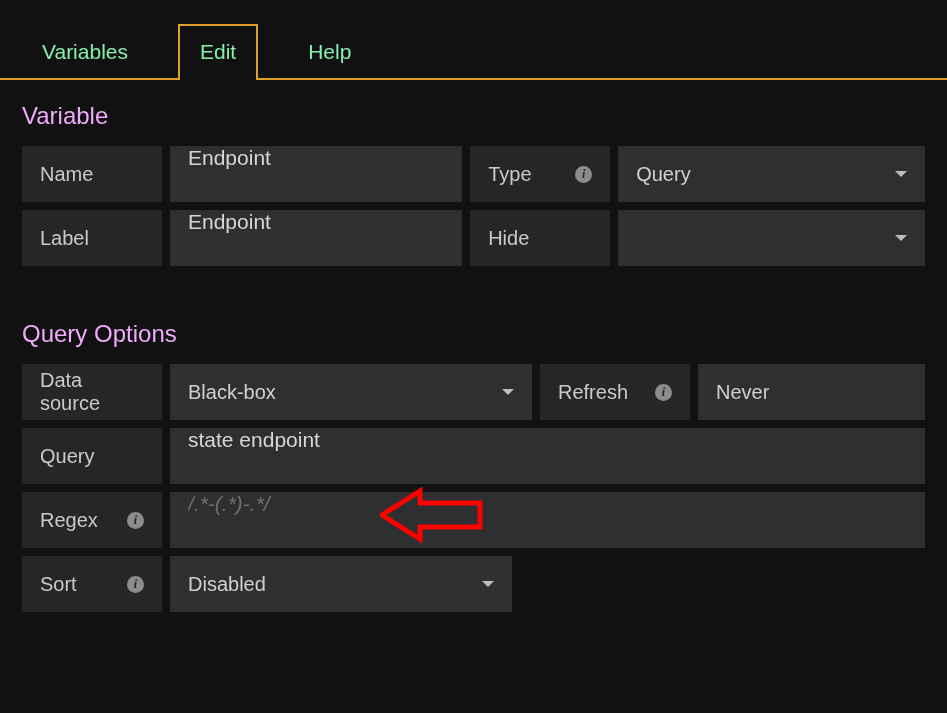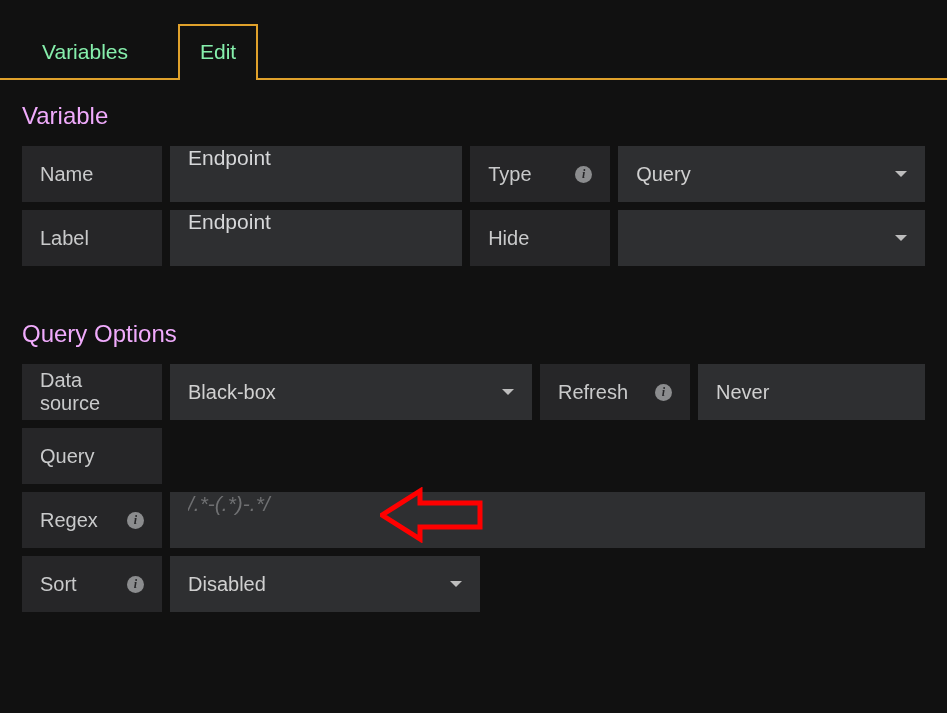--- a/index.html
+++ b/index.html
@@ -130,20 +130,21 @@
   }
 </style>
 </head>
 <body>
 <div class="root">
 
 <div class="header">
   <div class="tabs">
     <div class="tab">Variables</div>
     <div class="tab active">Edit</div>
+    <div class="tab">Help</div>
   </div>
 </div>
 
 <div class="section">
   <div class="section-title">Variable</div>
 
   <div class="row">
     <div class="cell label">Name</div>
     <div class="input-wrap" style="width:298px">
       <input type="text" value="Endpoint" style="">
@@ -184,38 +185,41 @@
       <span>Refresh</span>
       <span class="info-icon">i</span>
     </div>
     <div class="select" style="flex:1">
       <span>Never</span>
     </div>
   </div>
 
   <div class="row">
     <div class="cell label-wide">Query</div>
+    <div class="input-wrap" style="flex:1">
+      <input type="text" value="state endpoint" style="">
+    </div>
   </div>
 
   <div class="row">
     <div class="cell label-wide" style="justify-content:space-between">
       <span>Regex</span>
       <span class="info-icon">i</span>
     </div>
     <div class="input-wrap" style="flex:1">
       <input type="text" placeholder="/.*-(.*)-.*/" style="">
     </div>
   </div>
 
   <div class="row">
     <div class="cell label-wide" style="justify-content:space-between">
       <span>Sort</span>
       <span class="info-icon">i</span>
     </div>
-    <div class="select" style="width:310px">
+    <div class="select" style="width:342px">
       <span>Disabled</span>
       <span class="caret"></span>
     </div>
   </div>
 </div>
 
 <svg class="arrow" viewBox="0 0 110 56">
   <polygon points="2,28 40,4 40,16 100,16 100,40 40,40 40,52" fill="none" stroke="#ff0000" stroke-width="5" stroke-linejoin="miter"></polygon>
 </svg>
 

